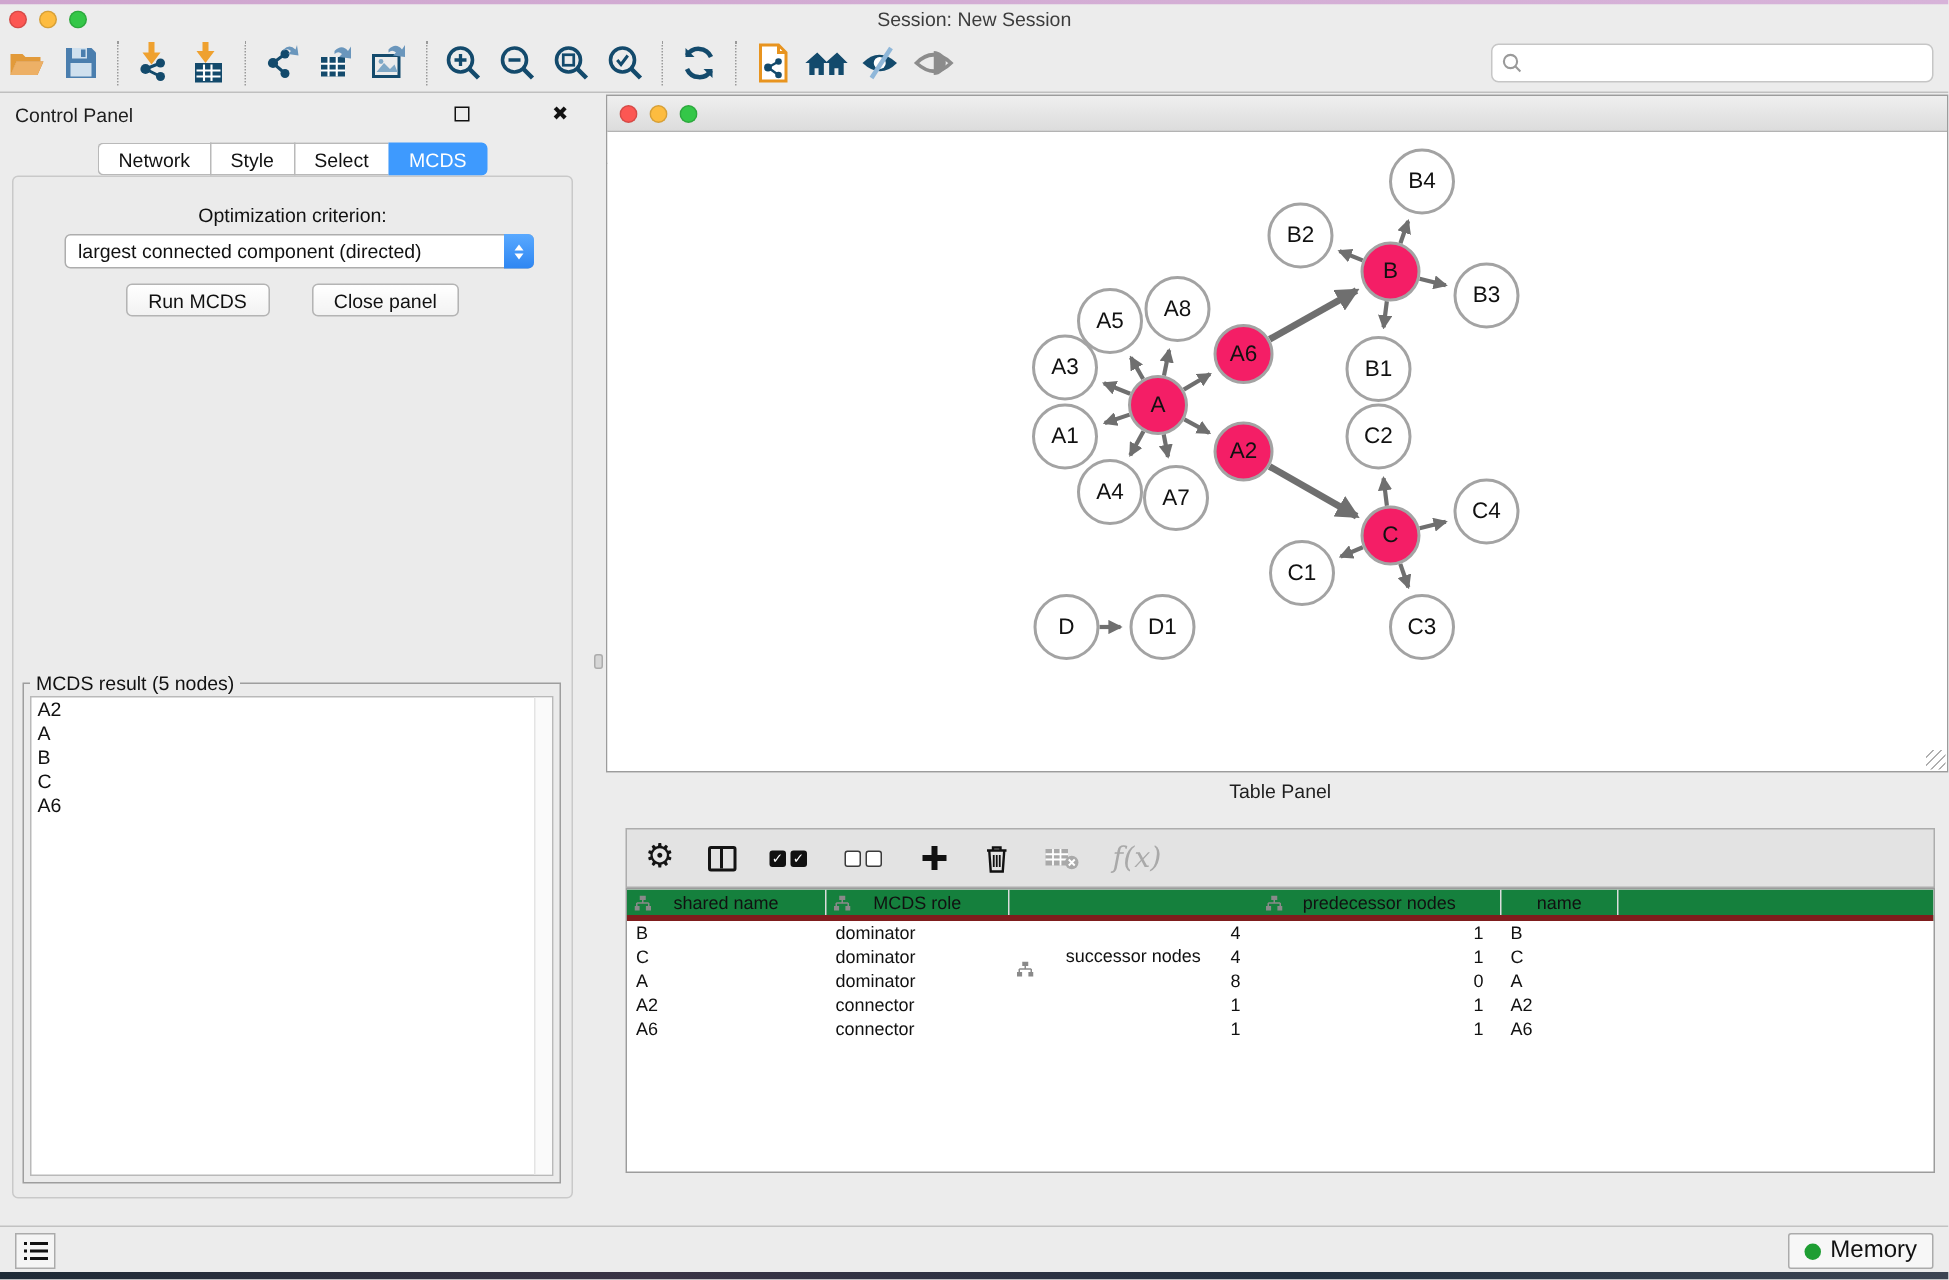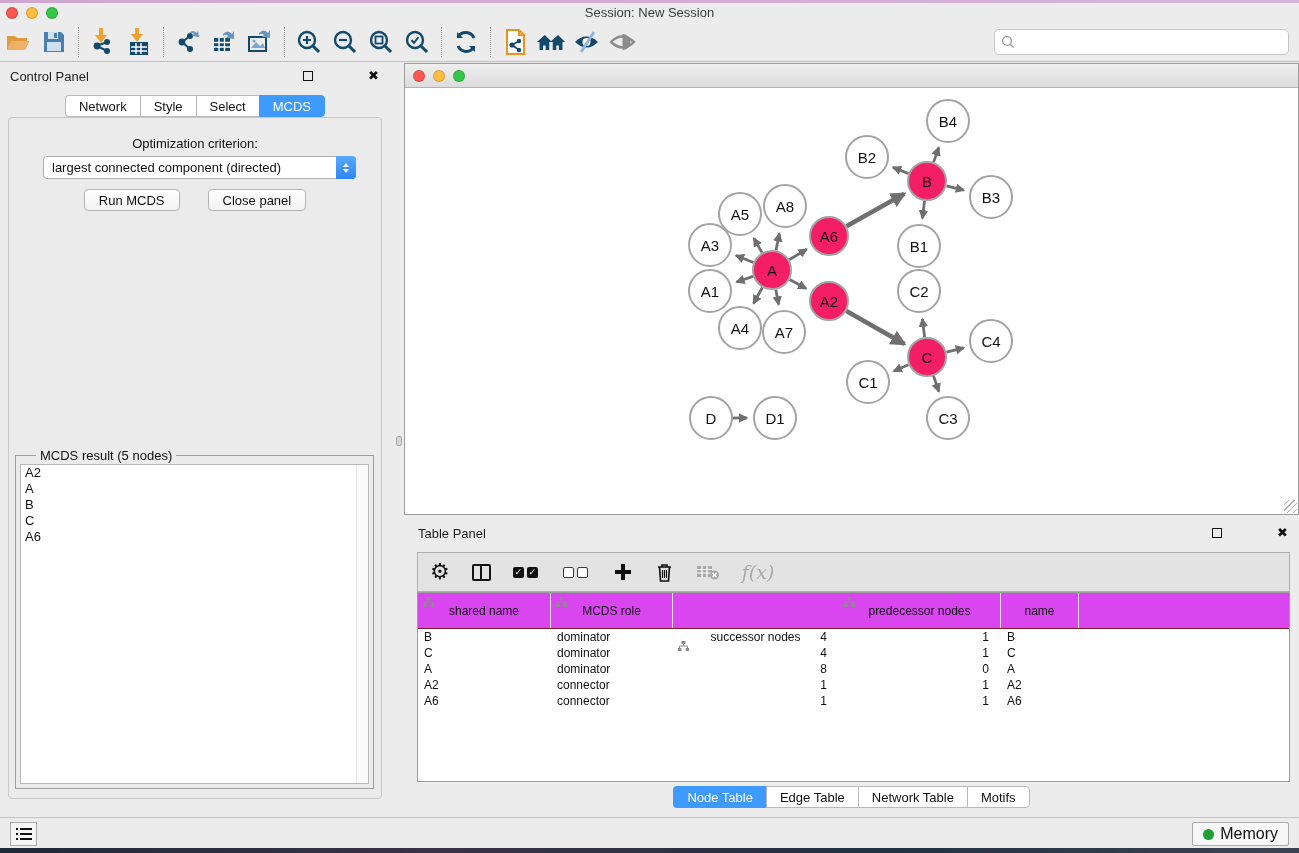--- a/index.html
+++ b/index.html
@@ -48,21 +48,21 @@
   #criterion .stepper { width:20px; height:23px; margin-right:-1px; background:linear-gradient(#59A9FF,#2E86F2);
                border-radius:0 4px 4px 0; display:flex; flex-direction:column; align-items:center; justify-content:center; }
   .step-arrow { width:0; height:0; border-left:3.5px solid transparent; border-right:3.5px solid transparent; }
   .step-arrow.up { border-bottom:4px solid #fff; margin-bottom:2px; }
   .step-arrow.down { border-top:4px solid #fff; }
   .btn { background:linear-gradient(#FFFFFF,#F2F2F2); border:1px solid #B4B4B4; border-radius:4px;
          height:22px; padding:0 14px; font-size:13px; color:#111; display:inline-flex; align-items:center; }
   #cp-buttons { position:absolute; left:0; right:0; top:71px; display:flex; justify-content:center; gap:28px; }
 
   #result-box { position:absolute; left:6px; right:7px; top:337px; bottom:9px; border:1px solid #9E9E9E; }
-  #result-title { position:absolute; left:20px; top:-8px; background:#EBEBEB; padding:0 4px; font-size:13px; color:#111; }
+  #result-title { position:absolute; left:4px; top:-8px; background:#EBEBEB; padding:0 4px; font-size:13px; color:#111; }
   #result-list { position:absolute; left:4px; right:4px; top:8px; bottom:4px; background:#fff;
                  border:1px solid #B9B9B9; overflow:hidden; }
   #result-scroll { position:absolute; right:0; top:0; bottom:0; width:12px; background:#FAFAFA; border-left:1px solid #E4E4E4; }
   .result-item { font-size:13px; color:#111; padding:0 4px; height:16px; line-height:16px; }
 
   
   .grip-v { width:6px; height:10px; background:#D6D6D6; border:1px solid #ACACAC; border-radius:2px; }
   .grip-tall { width:7px; height:40px; background:#E2E2E2; border:1px solid #B5B5B5; border-radius:3px; }
 
   
@@ -83,21 +83,21 @@
   .tp-icon.disabled { color:#A9A9A9; }
   .gear-glyph { font-size:22px; line-height:22px; font-family:"DejaVu Sans",sans-serif; }
   .split-glyph { width:19px; height:17px; border:2px solid #141414; border-radius:2px; position:relative; }
   .split-glyph::after { content:""; position:absolute; left:50%; top:0; bottom:0; width:2px; background:#141414; transform:translateX(-50%); }
   .cb { width:11px; height:11px; border-radius:2px; display:inline-flex; align-items:center; justify-content:center; margin-right:3px; }
   .cb.on { background:#111; color:#fff; font-size:9px; font-weight:bold; }
   .cb.off { border:1.5px solid #3a3a3a; background:#fff; }
   .fx-glyph { font-family:"DejaVu Serif",serif; font-style:italic; font-size:19px; }
 
   #tp-table { position:absolute; left:13px; right:9px; top:72px; bottom:30px; background:#fff; border:1px solid #9C9C9C; overflow:hidden; }
-  #tp-header { display:flex; height:36px; background:#d946ef; border-bottom:1px solid #7f1d1d; }
+  #tp-header { display:flex; height:21px; background:#15803d; border-bottom:4px solid #7f1d1d; }
   .th { display:flex; align-items:center; justify-content:center; position:relative; font-size:12px; color:#111;
         border-right:1px solid #DCDCDC; }
   .th .tree-icon { position:absolute; left:5px; top:4px; }
   .tr { display:flex; height:16px; }
   .td { font-size:12px; color:#111; line-height:16px; padding:0 12px 0 6px; white-space:nowrap; }
   .td.num { text-align:right; }
 
   #tp-tabs { position:absolute; left:0; right:0; bottom:4px; display:flex; justify-content:center; }
 
   
@@ -435,21 +435,21 @@
             <circle cx="370" cy="330" r="21" fill="#FFFFFF" stroke="#A3A3A3" stroke-width="2"></circle>
             <text x="370" y="330" text-anchor="middle" dominant-baseline="central" font-size="15" font-family="&quot;Liberation Sans&quot;,sans-serif" fill="#111111">D1</text>
           </g>
         </g>
     </svg>
   </div>
   <div id="resize-grip"></div>
 </div>
 
 <div class="abs" id="table-panel">
-  <div class="panel-head" style="padding-left:14px;">
+  <div class="panel-head" style="padding-left:14px;flex-direction:column;">
     <span class="ttl">Table Panel</span>
     <span class="mini-btn">
         <span class="float-glyph"></span>
       </span>
     <span class="mini-btn">
         <span class="close-glyph">✖</span>
       </span>
   </div>
   <div id="tp-toolbar">
     <span class="tp-icon">
@@ -562,26 +562,20 @@
         </div>
         <div class="tr">
           <div class="td" style="width: 133px;">A6</div>
           <div class="td" style="width: 122px;">connector</div>
           <div class="td num" style="width: 166px;">1</div>
           <div class="td num" style="width: 162px;">1</div>
           <div class="td" style="width: 78px;">A6</div>
         </div>
       </div>
   </div>
-  <div id="tp-tabs" class="tabstrip" style="margin-top:0;">
-      <div class="tab sel">Node Table</div>
-      <div class="tab">Edge Table</div>
-      <div class="tab">Network Table</div>
-      <div class="tab">Motifs</div>
-    </div>
 </div>
 
 <div class="abs" id="status-bar">
   <div id="list-btn">
     <svg width="16" height="14" viewBox="0 0 16 14">
       <g fill="#111">
           <rect x="0" y="1" width="2" height="2"></rect>
           <rect x="4" y="1" width="12" height="2"></rect>
           <rect x="0" y="6" width="2" height="2"></rect>
           <rect x="4" y="6" width="12" height="2"></rect>

